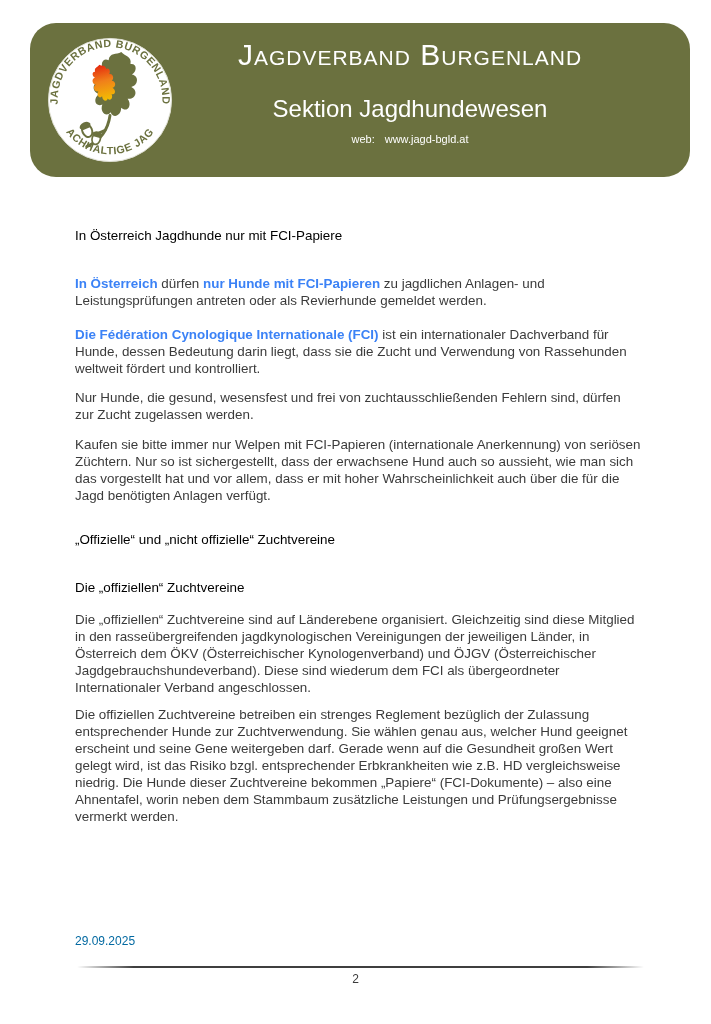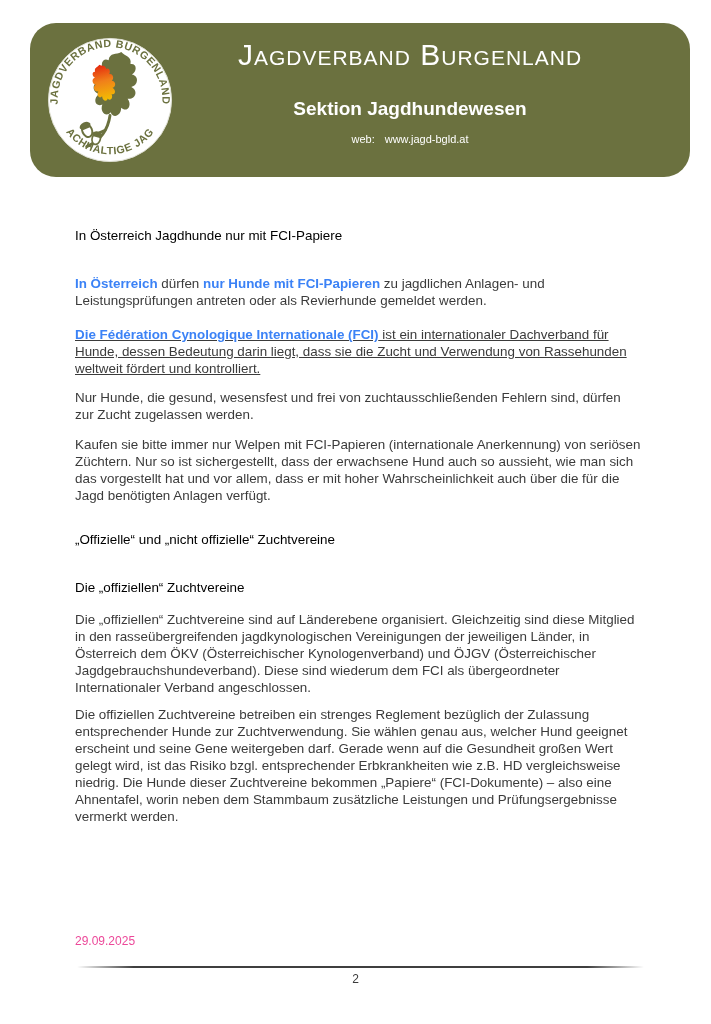--- a/index.html
+++ b/index.html
@@ -21,49 +21,49 @@
     position:absolute; top:17px; width:100%;
     font-size:30px; line-height:30px; font-variant:small-caps;
     letter-spacing:1px; font-weight:normal;
   }
   .banner-tagline {
     position:absolute; top:55px; width:100%;
     font-size:14px; line-height:16px; letter-spacing:0.5px;
   }
   .banner-section {
     position:absolute; top:74px; width:100%;
-    font-size:19px; line-height:24px;font-weight:bold;
+    font-size:24px; line-height:24px;
   }
   .banner-web {
     position:absolute; top:110px; width:100%;
     font-size:11px; line-height:13px;
   }
   .banner-web .weblbl { margin-right:10px; }
   
   .content {
     position:absolute; left:75px; top:227px; width:567px;
     font-size:13.4px; line-height:17px; color:#3b3b3b;
   }
   .content p, .content h1, .content h2, .content h3 {
     margin:0; padding:0; font-size:13.4px; line-height:17px; font-weight:normal;
   }
   .ghead { color:#000000; font-weight:bold; }
   .grn   { color:#3b82f6; font-weight:bold; }
   .mt-p1 { margin-top:31px !important; }
-  .mt-p2 { margin-top:17px !important;text-decoration:underline; }
+  .mt-p2 { margin-top:17px !important; }
   .mt-p3 { margin-top:12px !important; }
   .mt-p4 { margin-top:13px !important; }
   .mt-h2 { margin-top:27px !important; }
   .mt-h3 { margin-top:31px !important; }
   .mt-p5 { margin-top:15px !important; }
   .mt-p6 { margin-top:10px !important; }
   
   .footer-date {
     position:absolute; left:75px; top:934px;
-    font-size:12px; line-height:14px; color:#ec4899;
+    font-size:12px; line-height:14px; color:#0369a1;
   }
   .footer-rule {
     position:absolute; left:77px; top:966px; width:567px; height:2px;
     border-radius:1px;
     background:linear-gradient(to right, rgba(90,90,90,0), #3f3f3f 10%, #3f3f3f 90%, rgba(90,90,90,0));
   }
   .footer-page {
     position:absolute; left:0; top:972px; width:711px; text-align:center;
     font-size:12px; line-height:14px; color:#3b3b3b;
   }

